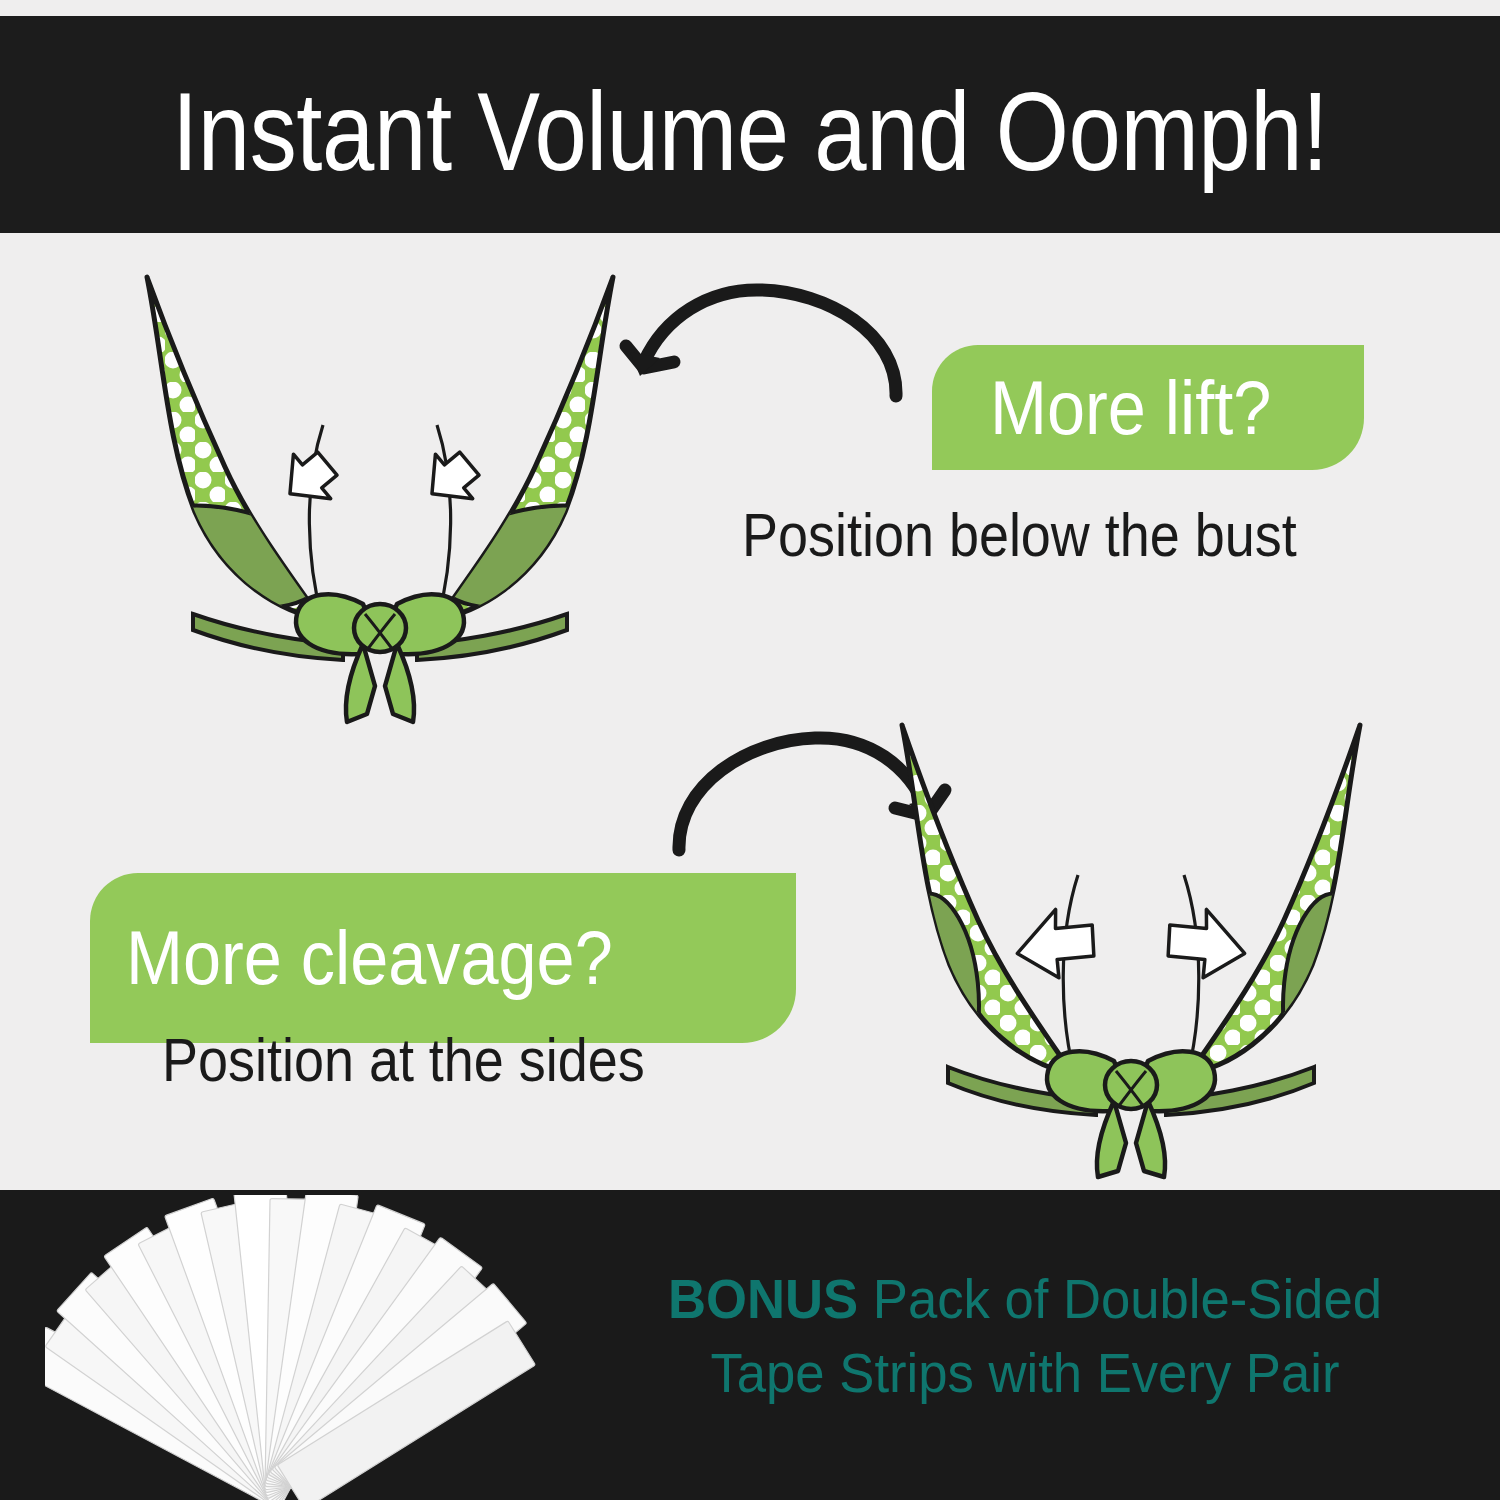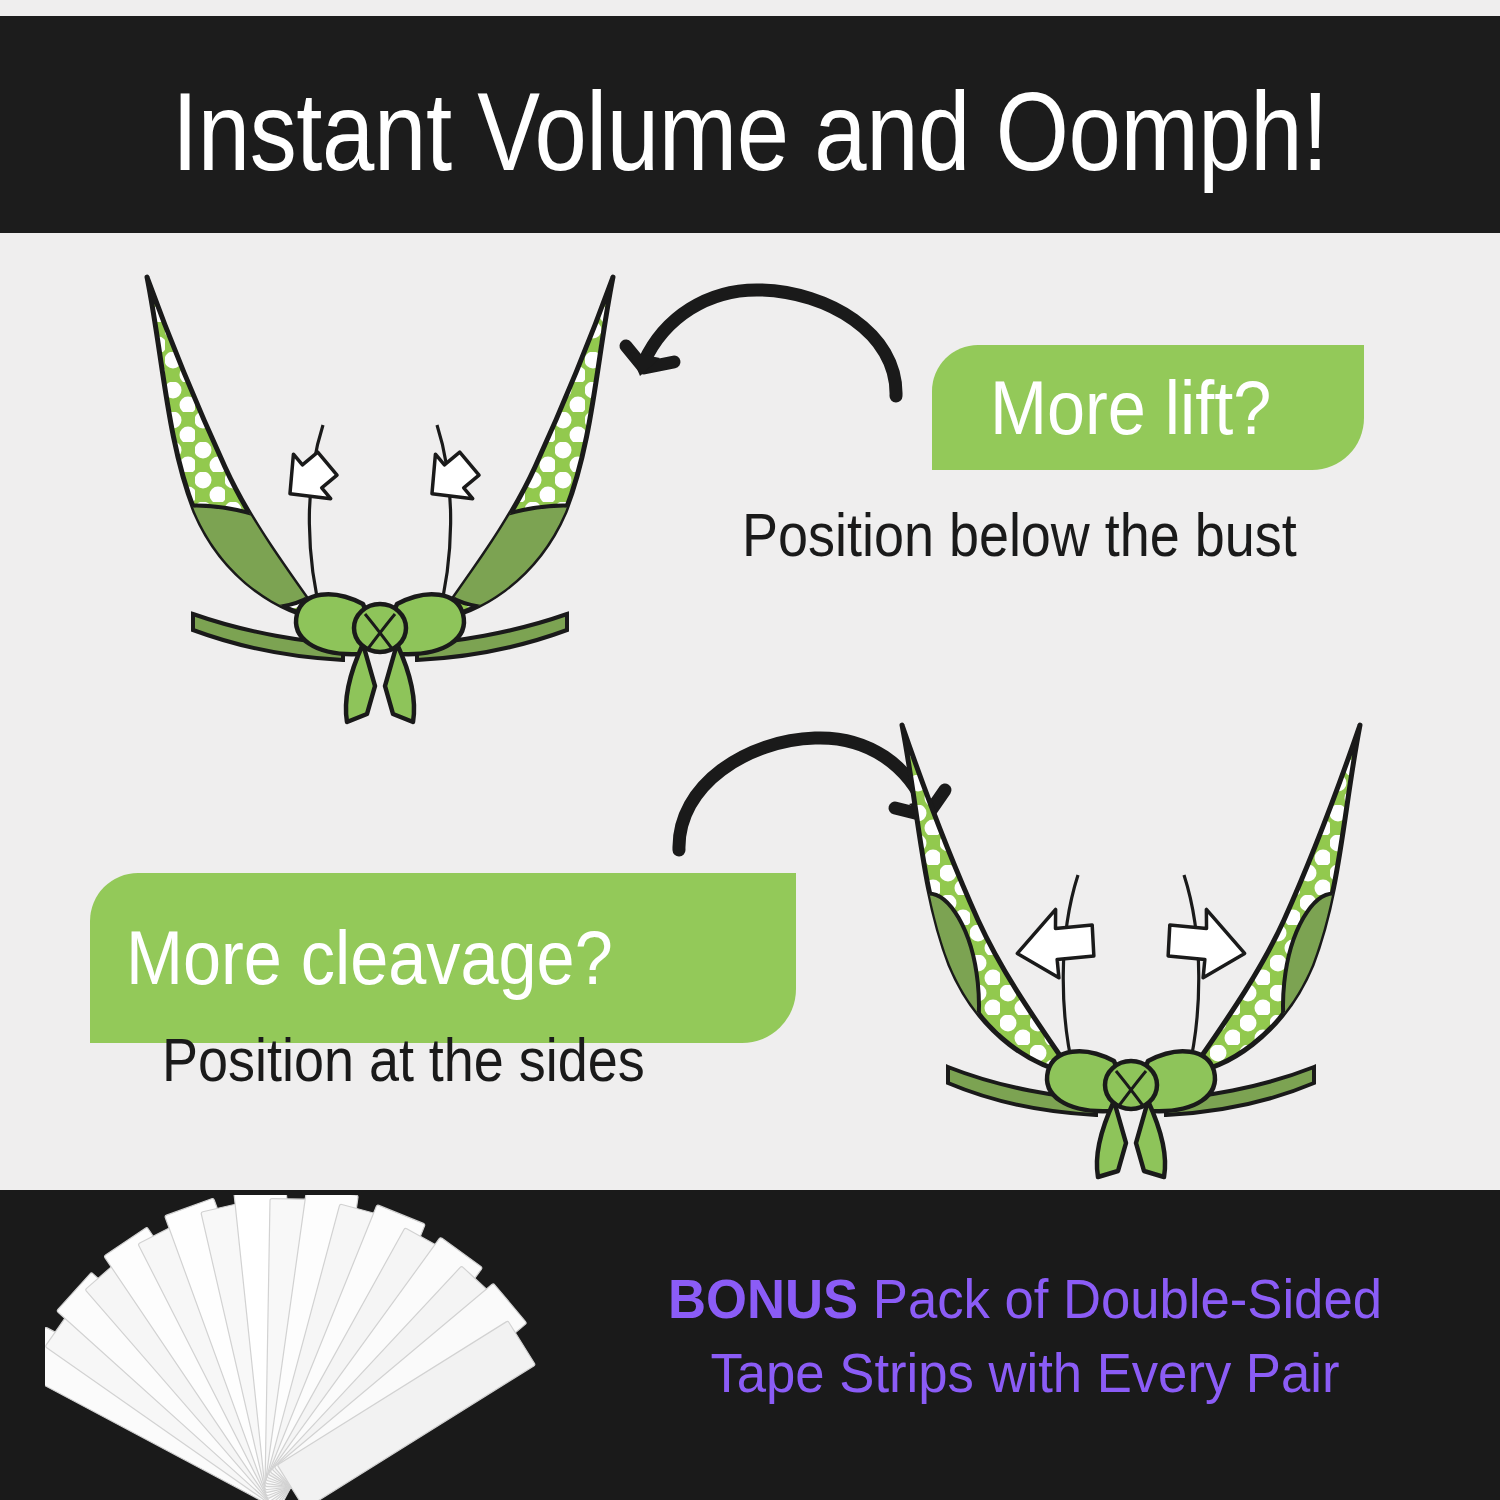--- a/index.html
+++ b/index.html
@@ -118,21 +118,21 @@
   .tape-fan {
     position: absolute;
     left: 45px; top: 1195px;
     width: 530px; height: 305px;
   }
   .bonus-text {
     position: absolute;
     left: 570px; top: 1262px;
     width: 910px;
     text-align: center;
-    color: #8b5cf6;
+    color: #0f766e;
     font-size: 56px;
     line-height: 74px;
     font-weight: 400;
   }
   .bonus-text .line { display: block; white-space: nowrap; transform: scaleX(0.94); }
   .bonus-strong { font-weight: 700; }
 </style>
 </head>
 <body>
 

